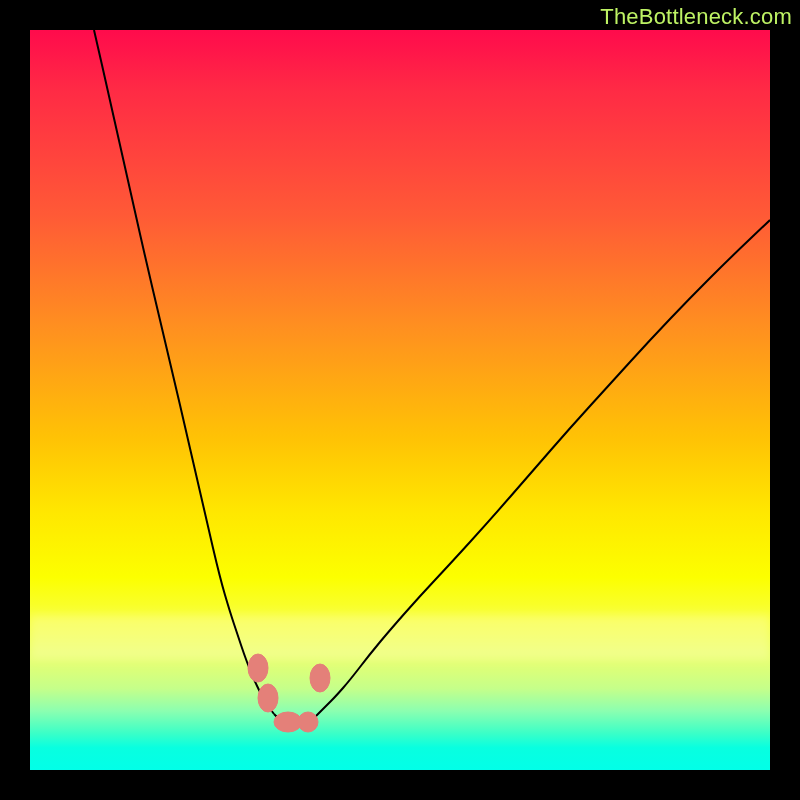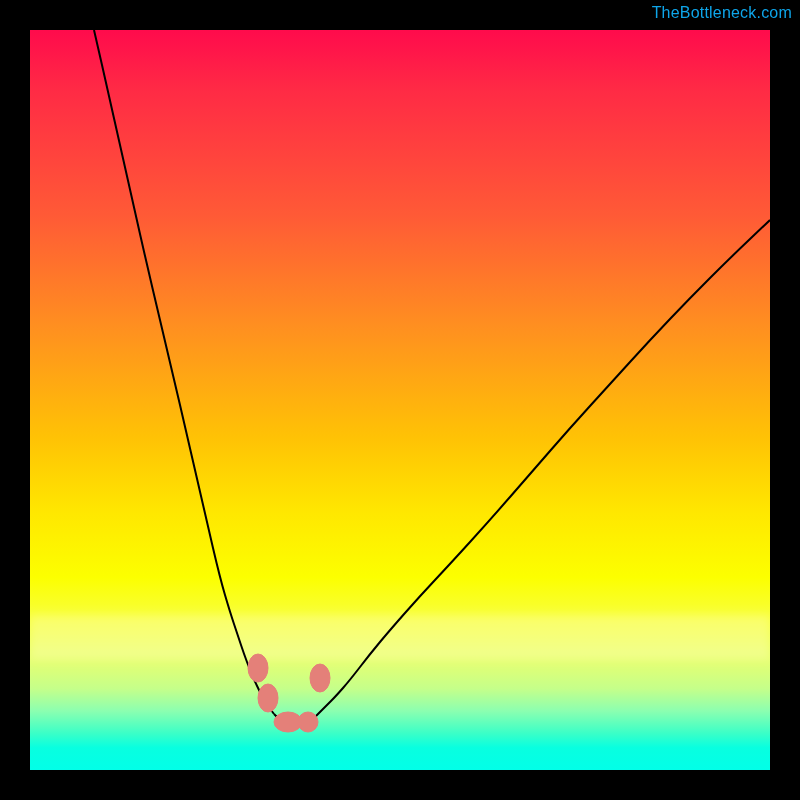--- a/index.html
+++ b/index.html
@@ -47,22 +47,22 @@
     height: 6%;
     background: #ffffa0;
     mix-blend-mode: screen;
     opacity: 0.35;
     filter: blur(4px);
   }
   .watermark {
     position: absolute;
     top: 4px;
     right: 8px;
-    color: #0ea5e9;
-    font-size: 16px;
+    color: #bef264;
+    font-size: 22px;
     font-weight: 500;
     letter-spacing: 0.2px;
     user-select: none;
   }
   svg.curves {
     position: absolute;
     inset: 0;
   }
   .curve {
     fill: none;

